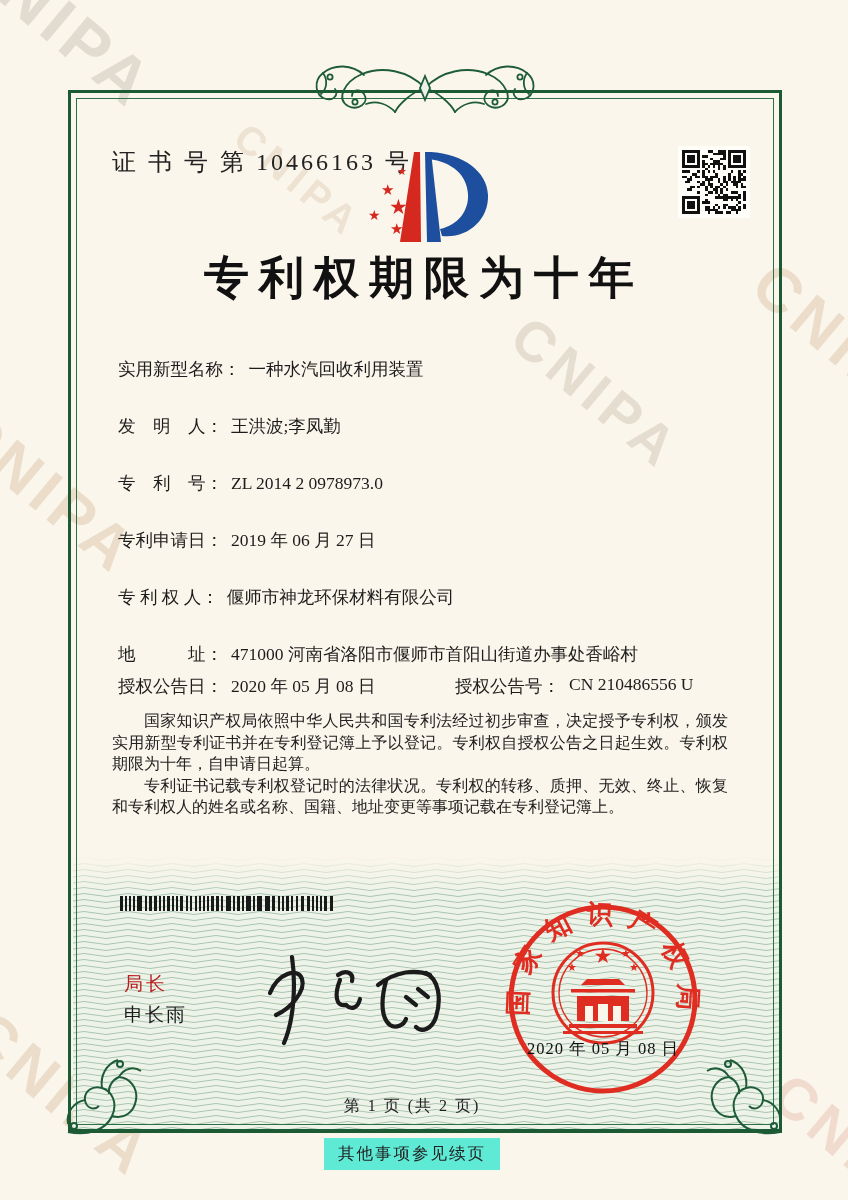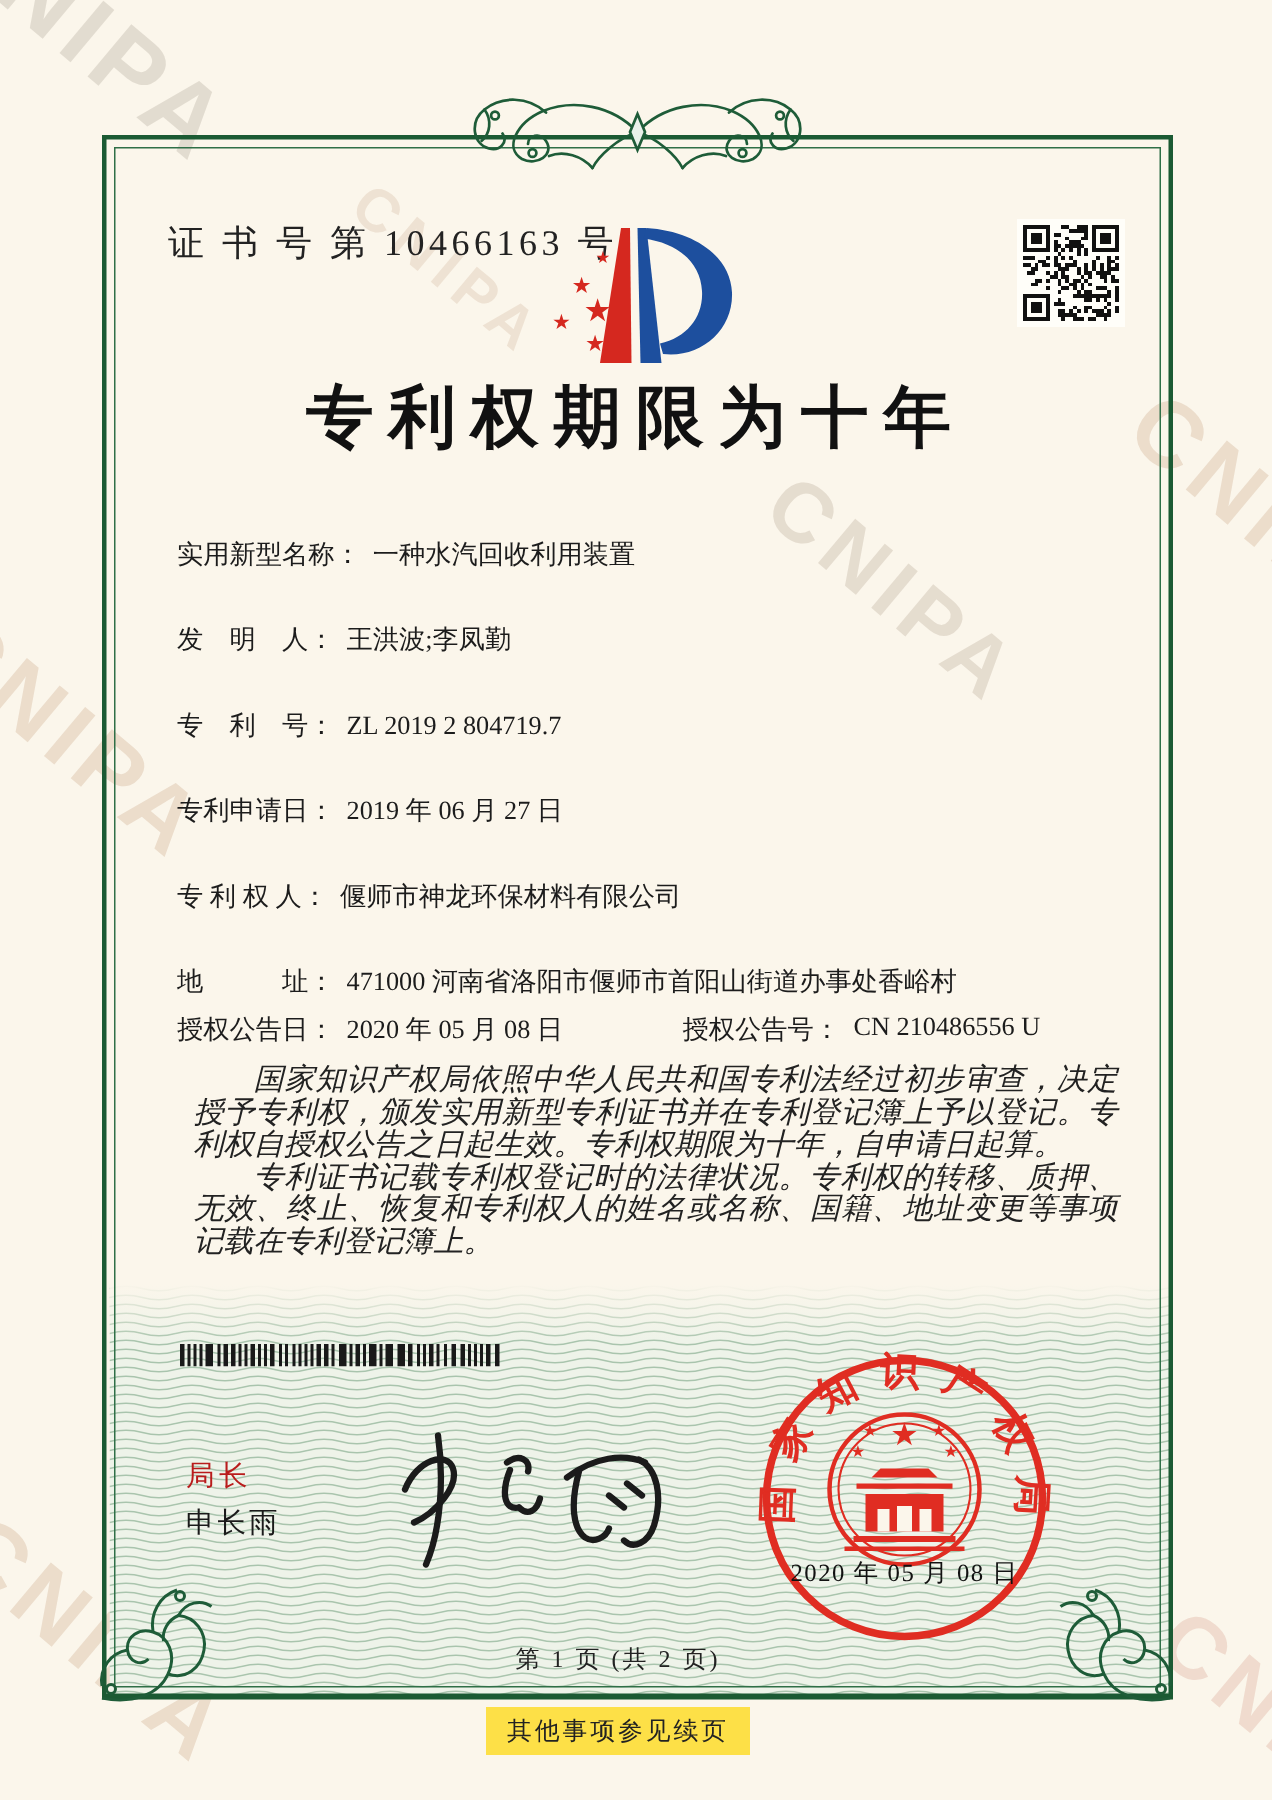--- a/index.html
+++ b/index.html
@@ -48,22 +48,22 @@
   .frow{position:absolute;left:118px;width:630px;font-size:17.5px;color:#1c1c1c;
       z-index:2;white-space:nowrap;}
   .frow .lab{display:inline-block;}
   .frow .val{margin-left:8px;}
   .fr1{top:357px;} .fr2{top:414px;} .fr3{top:471px;} .fr4{top:528px;}
   .fr5{top:585px;} .fr6{top:642px;} .fr7{top:674px;}
   .lab2{position:absolute;left:337px;}
   .val2{position:absolute;left:443px;}
 
   
-  .legal{position:absolute;left:129px;top:710px;width:616px;z-index:2;
-      font-size:20px;line-height:21.6px;color:#222;text-align:justify;font-style:italic;}
+  .legal{position:absolute;left:112px;top:710px;width:616px;z-index:2;
+      font-size:16px;line-height:21.6px;color:#222;text-align:justify;}
   .legal p{margin:0;text-indent:2em;}
 
   
   .barcode{position:absolute;left:120px;top:896px;width:218px;height:15px;z-index:2;
       display:flex;align-items:stretch;overflow:hidden;}
   .barcode span{background:#191919;height:100%;flex:none;}
   .barcode i{flex:none;height:100%;}
 
   
   .signer-title{position:absolute;left:124px;top:971px;font-size:19px;color:#b91c1c;
@@ -75,21 +75,21 @@
   
   .seal{position:absolute;left:505px;top:901px;width:196px;height:200px;z-index:3;}
   .seal-ring-text{font-size:26px;font-weight:bold;letter-spacing:14px;fill:#e02d22;}
   .seal-date{position:absolute;left:505px;top:1038px;width:196px;text-align:center;
       font-size:16.5px;color:#111;letter-spacing:1px;z-index:4;}
 
   
   .page-info{position:absolute;left:0;right:24px;top:1096px;text-align:center;
       font-size:16px;color:#222;letter-spacing:2px;z-index:2;}
   .cont-note{position:absolute;left:324px;top:1138px;width:176px;height:32px;
-      background:#fde047;text-align:center;line-height:32px;font-size:16.5px;
+      background:#5eead4;text-align:center;line-height:32px;font-size:16.5px;
       color:#222;letter-spacing:2px;z-index:2;}
 </style>
 </head>
 <body>
 
 <div class="page">
 
   <div class="wm wm1">CNIPA</div>
   <div class="wm wm2">CNIPA</div>
   <div class="wm wm3">CNIPA</div>
@@ -465,21 +465,21 @@
 
   <div class="title">专利权期限为十年</div>
 
   <div class="frow fr1">
     <span class="lab">实用新型名称：</span><span class="val">一种水汽回收利用装置</span>
   </div>
   <div class="frow fr2">
     <span class="lab">发　明　人：</span><span class="val">王洪波;李凤勤</span>
   </div>
   <div class="frow fr3">
-    <span class="lab">专　利　号：</span><span class="val">ZL 2019 2 804719.7</span>
+    <span class="lab">专　利　号：</span><span class="val">ZL 2014 2 0978973.0</span>
   </div>
   <div class="frow fr4">
     <span class="lab">专利申请日：</span><span class="val">2019 年 06 月 27 日</span>
   </div>
   <div class="frow fr5">
     <span class="lab">专 利 权 人：</span><span class="val">偃师市神龙环保材料有限公司</span>
   </div>
   <div class="frow fr6">
     <span class="lab">地　　　址：</span><span class="val">471000 河南省洛阳市偃师市首阳山街道办事处香峪村</span>
   </div>

